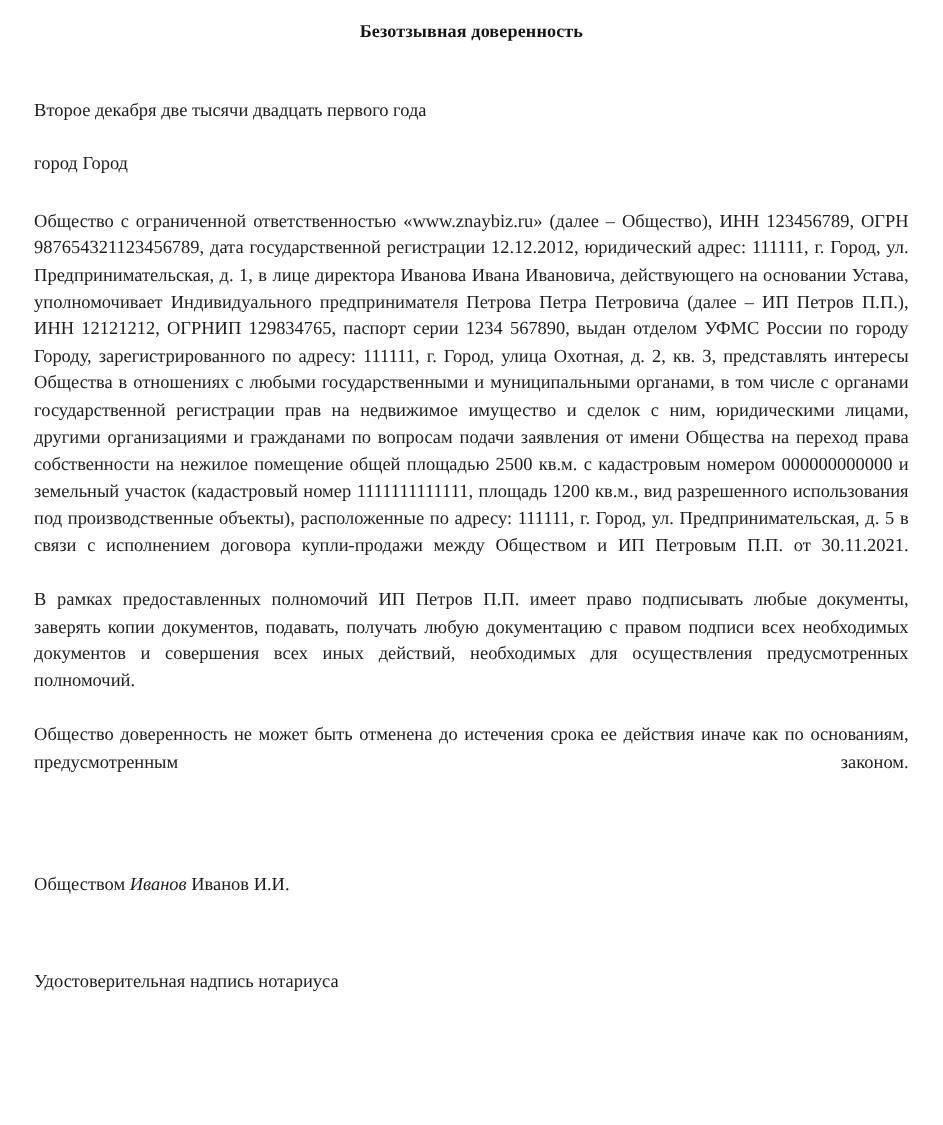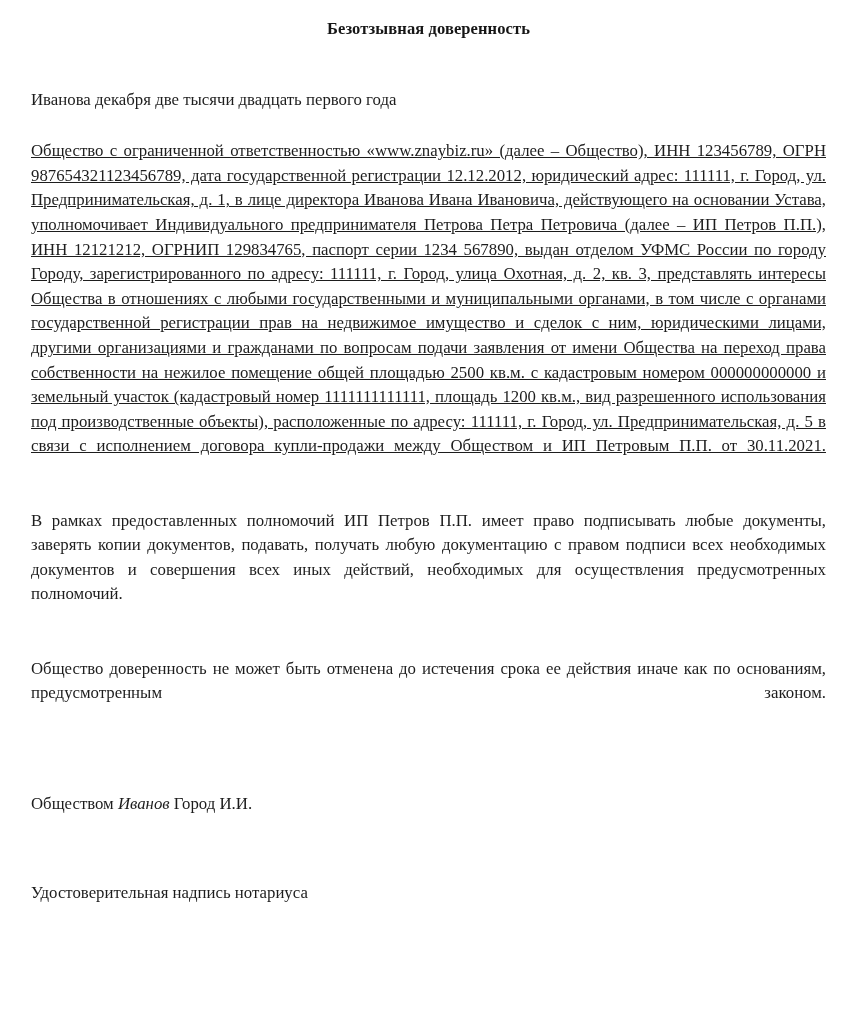--- a/index.html
+++ b/index.html
@@ -51,22 +51,22 @@
     hyphens: none;
   }
 
   .para.left {
     text-align: left;
   }
 
   
   .gap-date   { margin-top: 48px; }
   .gap-city   { margin-top: 25px; }
-  .gap-main   { margin-top: 27px; text-decoration: underline; }
-  .gap-block  { margin-top: 25px; }
+  .gap-main   { margin-top: 27px; }
+  .gap-block  { }
   .gap-sign   { margin-top: 62px; }
   .gap-notary { margin-top: 64px; }
 
   .signature {
     font-style: italic;
   }
 
   
   .para::after {
     content: "";
@@ -78,28 +78,29 @@
   }
 </style>
 </head>
 <body>
 
 <div class="page">
   <div class="doc-body">
 
     <h1 class="doc-title">Безотзывная доверенность</h1>
 
-    <p class="para left gap-date">Иванова декабря две тысячи двадцать первого года</p>
+    <p class="para left gap-date">Второе декабря две тысячи двадцать первого года</p>
 
+    <p class="para left gap-city">город Город</p>
 
     <p class="para gap-main">Общество с ограниченной ответственностью «www.znaybiz.ru» (далее – Общество), ИНН 123456789, ОГРН 987654321123456789, дата государственной регистрации 12.12.2012, юридический адрес: 111111, г. Город, ул. Предпринимательская, д. 1, в лице директора Иванова Ивана Ивановича, действующего на основании Устава, уполномочивает Индивидуального предпринимателя Петрова Петра Петровича (далее – ИП Петров П.П.), ИНН 12121212, ОГРНИП 129834765, паспорт серии 1234 567890, выдан отделом УФМС России по городу Городу, зарегистрированного по адресу: 111111, г. Город, улица Охотная, д. 2, кв. 3, представлять интересы Общества в отношениях с любыми государственными и муниципальными органами, в том числе с органами государственной регистрации прав на недвижимое имущество и сделок с ним, юридическими лицами, другими организациями и гражданами по вопросам подачи заявления от имени Общества на переход права собственности на нежилое помещение общей площадью 2500 кв.м. с кадастровым номером 000000000000 и земельный участок (кадастровый номер 1111111111111, площадь 1200 кв.м., вид разрешенного использования под производственные объекты), расположенные по адресу: 111111, г. Город, ул. Предпринимательская, д. 5 в связи с исполнением договора купли-продажи между Обществом и ИП Петровым П.П. от 30.11.2021.</p>
 
     <p class="para gap-block">В рамках предоставленных полномочий ИП Петров П.П. имеет право подписывать любые документы, заверять копии документов, подавать, получать любую документацию с правом подписи всех необходимых документов и совершения всех иных действий, необходимых для осуществления предусмотренных полномочий.</p>
 
 
     <p class="para gap-block">Общество доверенность не может быть отменена до истечения срока ее действия иначе как по основаниям, предусмотренным законом.</p>
 
-    <p class="para left gap-sign"><span>Обществом</span><span> </span><span class="signature">Иванов</span><span> </span><span>Город И.И.</span></p>
+    <p class="para left gap-sign"><span>Обществом</span><span> </span><span class="signature">Иванов</span><span> </span><span>Иванов И.И.</span></p>
 
     <p class="para left gap-notary">Удостоверительная надпись нотариуса</p>
 
   </div>
 </div>
 
 </body></html>

